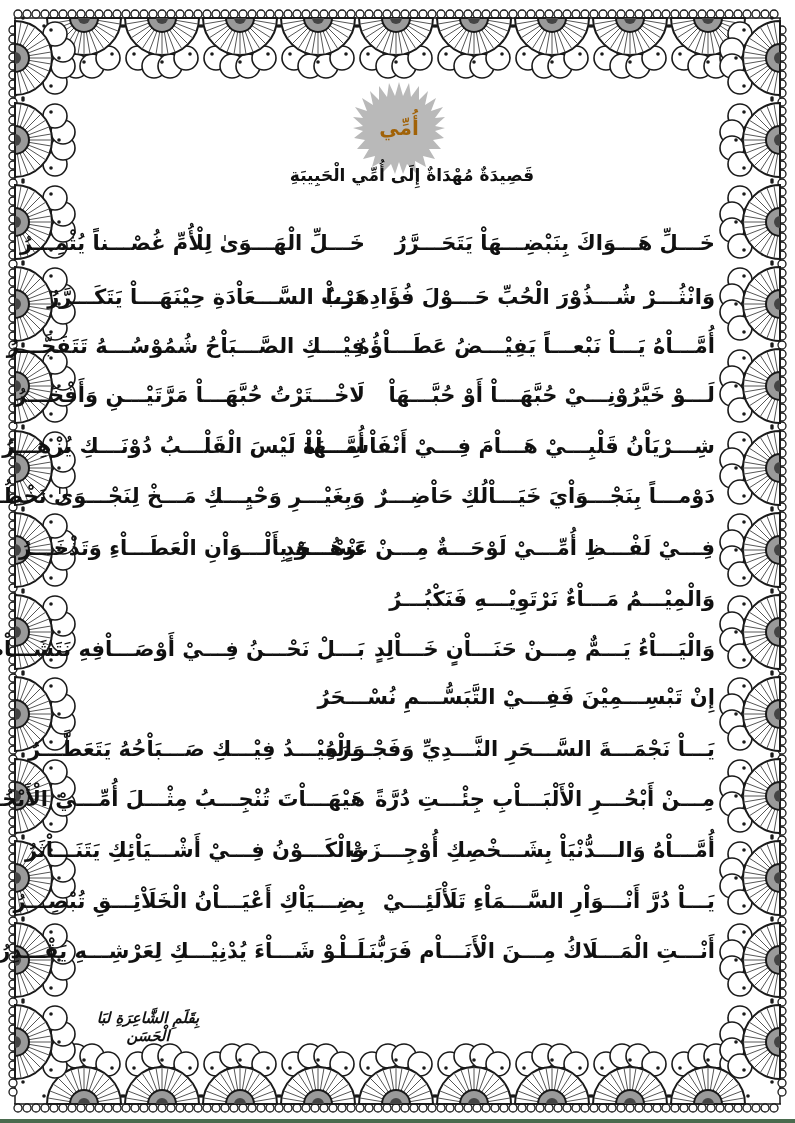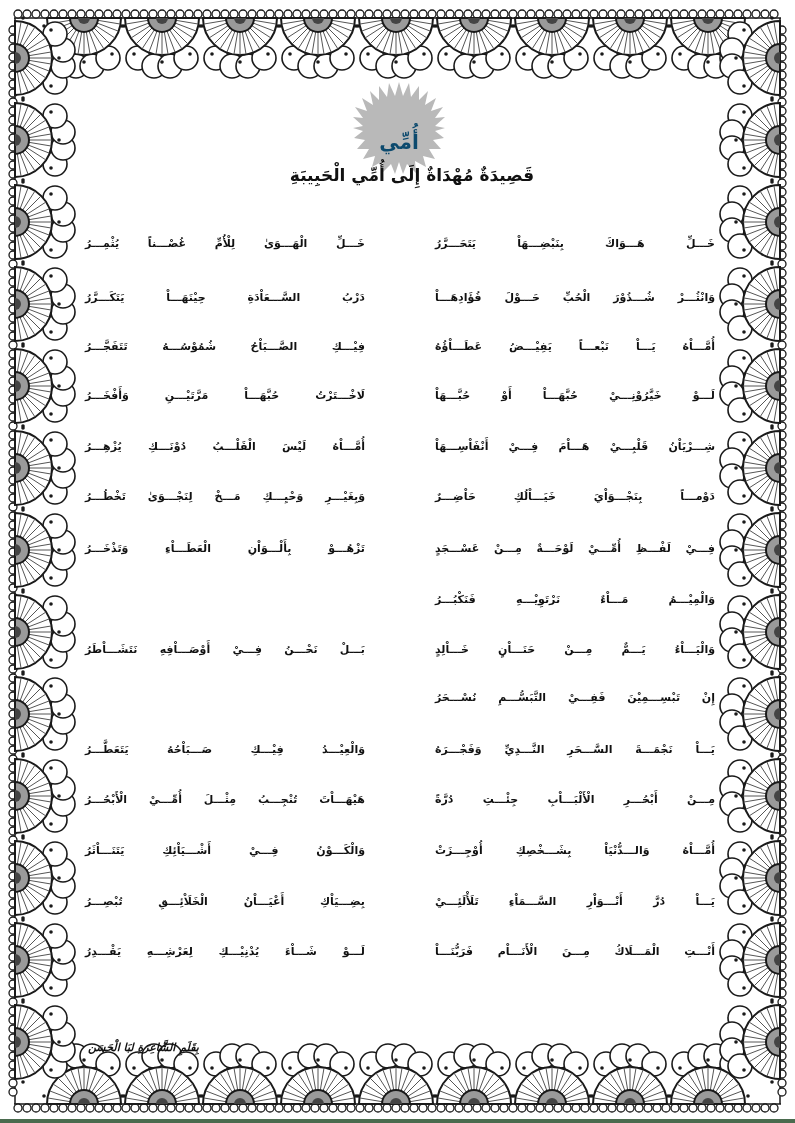--- a/index.html
+++ b/index.html
@@ -1,25 +1,25 @@
 <!DOCTYPE html>
 <html><head>
 <meta charset="utf-8">
 <style>
   html, body { margin: 0; padding: 0; background: #ffffff; }
   body { width: 795px; height: 1123px; position: relative; overflow: hidden; font-family: "DejaVu Sans", sans-serif; color: #111; }
   .border-svg { position: absolute; left: 0; top: 0; width: 795px; height: 1123px; pointer-events: none; }
   .bottom-line { position: absolute; left: 0; top: 1119px; width: 795px; height: 4px; background: #4a6b4e; }
   .title-badge { position: absolute; left: 353px; top: 82px; width: 92px; height: 92px; }
   .title-badge svg { position: absolute; left: 0; top: 0; width: 92px; height: 92px; }
-  .title-text { position: absolute; left: 0; top: 14px; width: 92px; height: 92px; display: flex; align-items: center; justify-content: center; font-family: "DejaVu Sans", sans-serif; font-weight: bold; font-size: 20px; color: #0c4a6e; direction: rtl; }
+  .title-text { position: absolute; left: 0; top: 0; width: 92px; height: 92px; display: flex; align-items: center; justify-content: center; font-family: "DejaVu Sans", sans-serif; font-weight: bold; font-size: 20px; color: #a16207; direction: rtl; }
   .subtitle { position: absolute; left: 212px; top: 165px; width: 400px; text-align: center; direction: rtl; font-family: "DejaVu Sans", sans-serif; font-weight: bold; font-size: 17px; color: #111; }
   .verse-row { position: absolute; left: 85px; width: 630px; height: 30px; direction: rtl; display: flex; justify-content: space-between; align-items: center; }
-  .hemistich { width: 280px; font-family: "DejaVu Sans", sans-serif; font-size: 11px; font-weight: bold; color: #111; white-space: nowrap; text-align: justify; text-align-last: justify; direction: rtl; }
-  .signature { position: absolute; left: 88px; top: 1041px; width: 120px; direction: rtl; text-align: left; font-family: "DejaVu Serif", serif; font-style: italic; font-weight: bold; font-size: 11px; color: #111; }
+  .hemistich { width: 280px; font-family: "DejaVu Sans", sans-serif; font-size: 21px; font-weight: bold; color: #111; white-space: nowrap; text-align: justify; text-align-last: justify; direction: rtl; }
+  .signature { position: absolute; left: 88px; top: 1009px; width: 120px; direction: rtl; text-align: center; font-family: "DejaVu Serif", serif; font-style: italic; font-weight: bold; font-size: 15px; color: #111; }
 </style>
 </head>
 <body>
 
 <svg class="border-svg" viewBox="0 0 795 1123" xmlns="http://www.w3.org/2000/svg">
   <defs>
 
     <g id="fan">
 
       <g fill="#fff" stroke="#1a1a1a" stroke-width="1.6">

